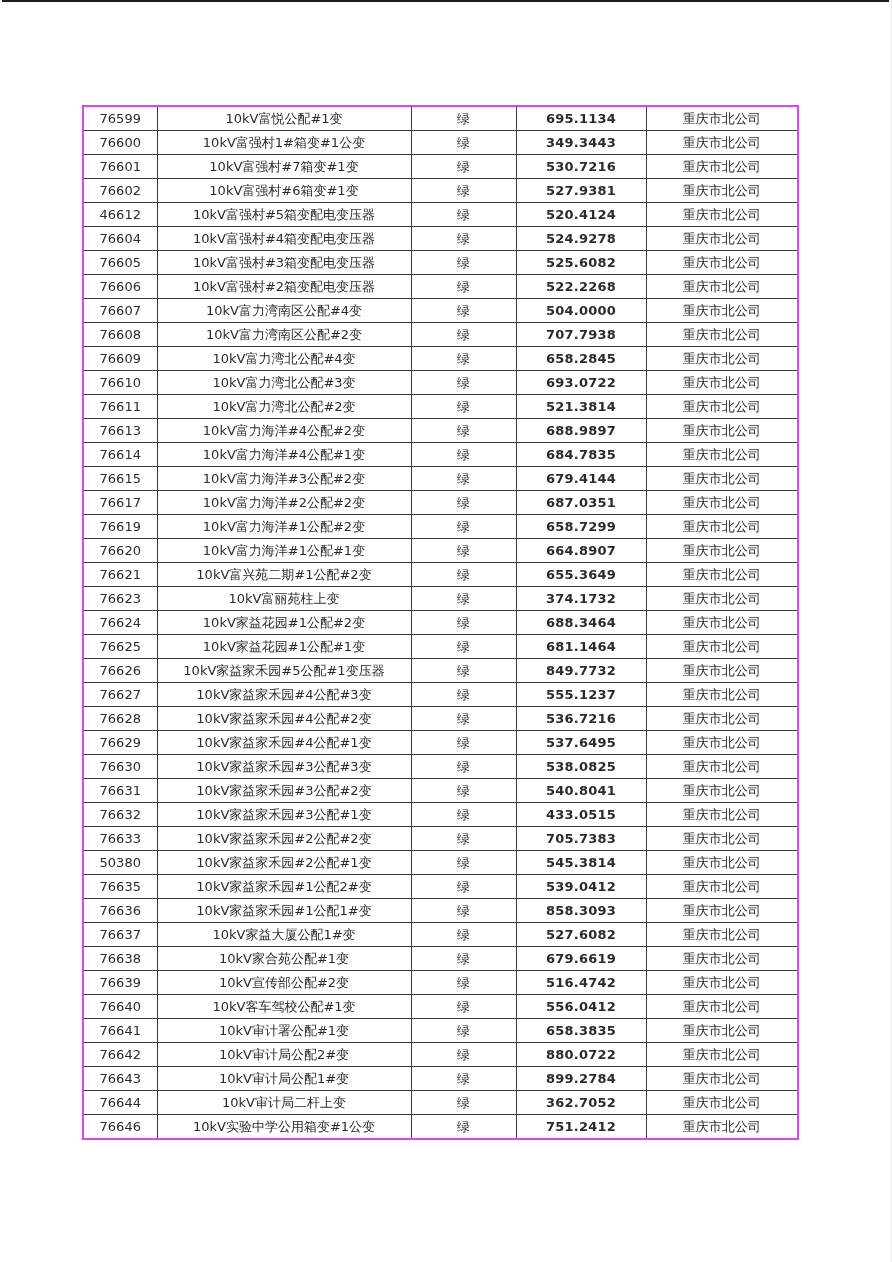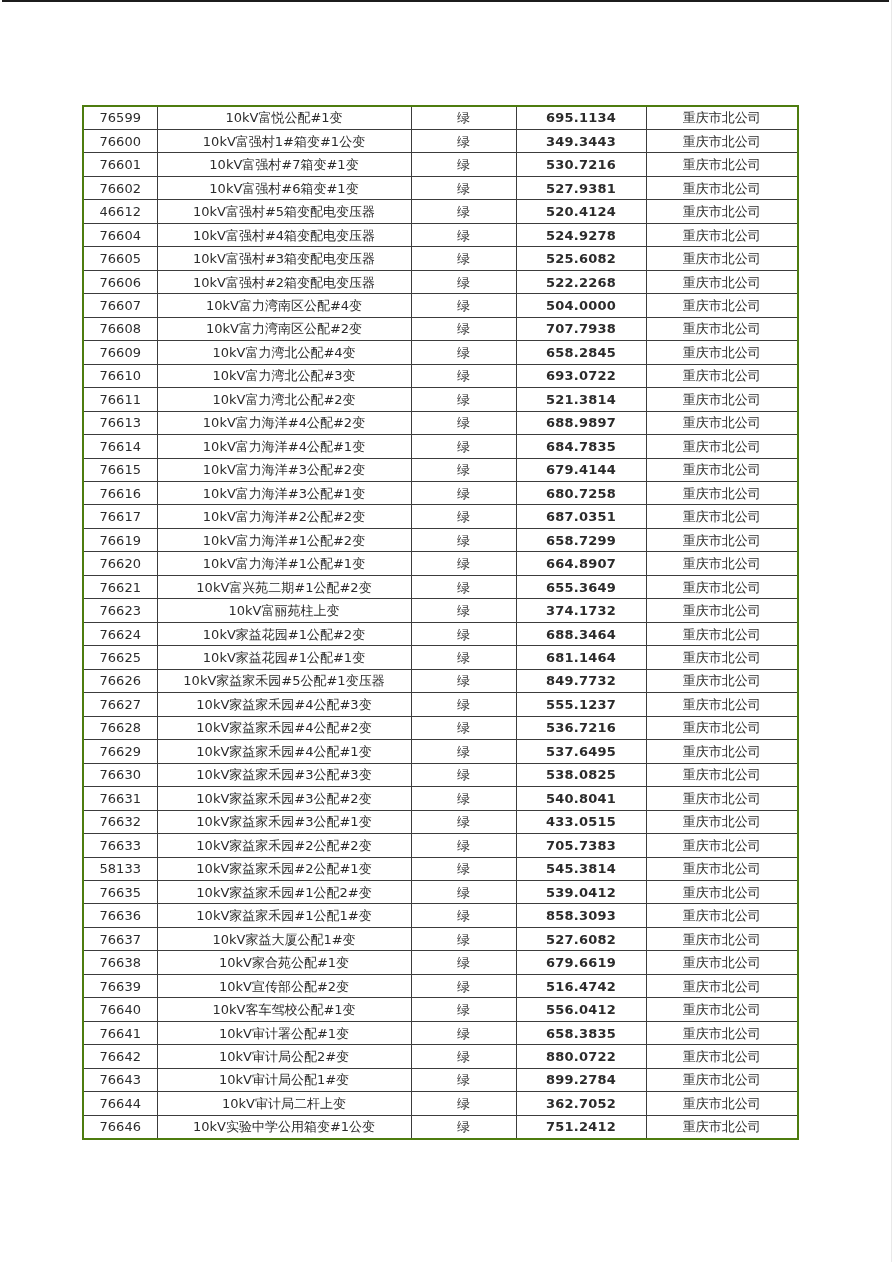--- a/index.html
+++ b/index.html
@@ -33,21 +33,21 @@
   .table-wrap {
     position: absolute;
     left: 82px;
     top: 105px;
   }
   table.data-table {
     border-collapse: collapse;
     table-layout: fixed;
     width: 715px;
     height: 1035px;
-    border: 2px solid #4d7c0f;
+    border: 2px solid #d946ef;
   }
   table.data-table td {
     border: 1px solid #3c3c3c;
     text-align: center;
     vertical-align: middle;
     font-size: 13px;
     line-height: 1;
     color: #2b2b2b;
     padding: 0;
     white-space: nowrap;
@@ -197,27 +197,20 @@
         </tr>
 
         <tr>
           <td class="c-id">76615</td>
           <td class="c-name">10kV富力海洋#3公配#2变</td>
           <td class="c-status">绿</td>
           <td class="c-value">679.4144</td>
           <td class="c-company">重庆市北公司</td>
         </tr>
 
-        <tr>
-          <td class="c-id">76616</td>
-          <td class="c-name">10kV富力海洋#3公配#1变</td>
-          <td class="c-status">绿</td>
-          <td class="c-value">680.7258</td>
-          <td class="c-company">重庆市北公司</td>
-        </tr>
 
         <tr>
           <td class="c-id">76617</td>
           <td class="c-name">10kV富力海洋#2公配#2变</td>
           <td class="c-status">绿</td>
           <td class="c-value">687.0351</td>
           <td class="c-company">重庆市北公司</td>
         </tr>
 
 
@@ -328,21 +321,21 @@
 
         <tr>
           <td class="c-id">76633</td>
           <td class="c-name">10kV家益家禾园#2公配#2变</td>
           <td class="c-status">绿</td>
           <td class="c-value">705.7383</td>
           <td class="c-company">重庆市北公司</td>
         </tr>
 
         <tr>
-          <td class="c-id">58133</td>
+          <td class="c-id">50380</td>
           <td class="c-name">10kV家益家禾园#2公配#1变</td>
           <td class="c-status">绿</td>
           <td class="c-value">545.3814</td>
           <td class="c-company">重庆市北公司</td>
         </tr>
 
         <tr>
           <td class="c-id">76635</td>
           <td class="c-name">10kV家益家禾园#1公配2#变</td>
           <td class="c-status">绿</td>

